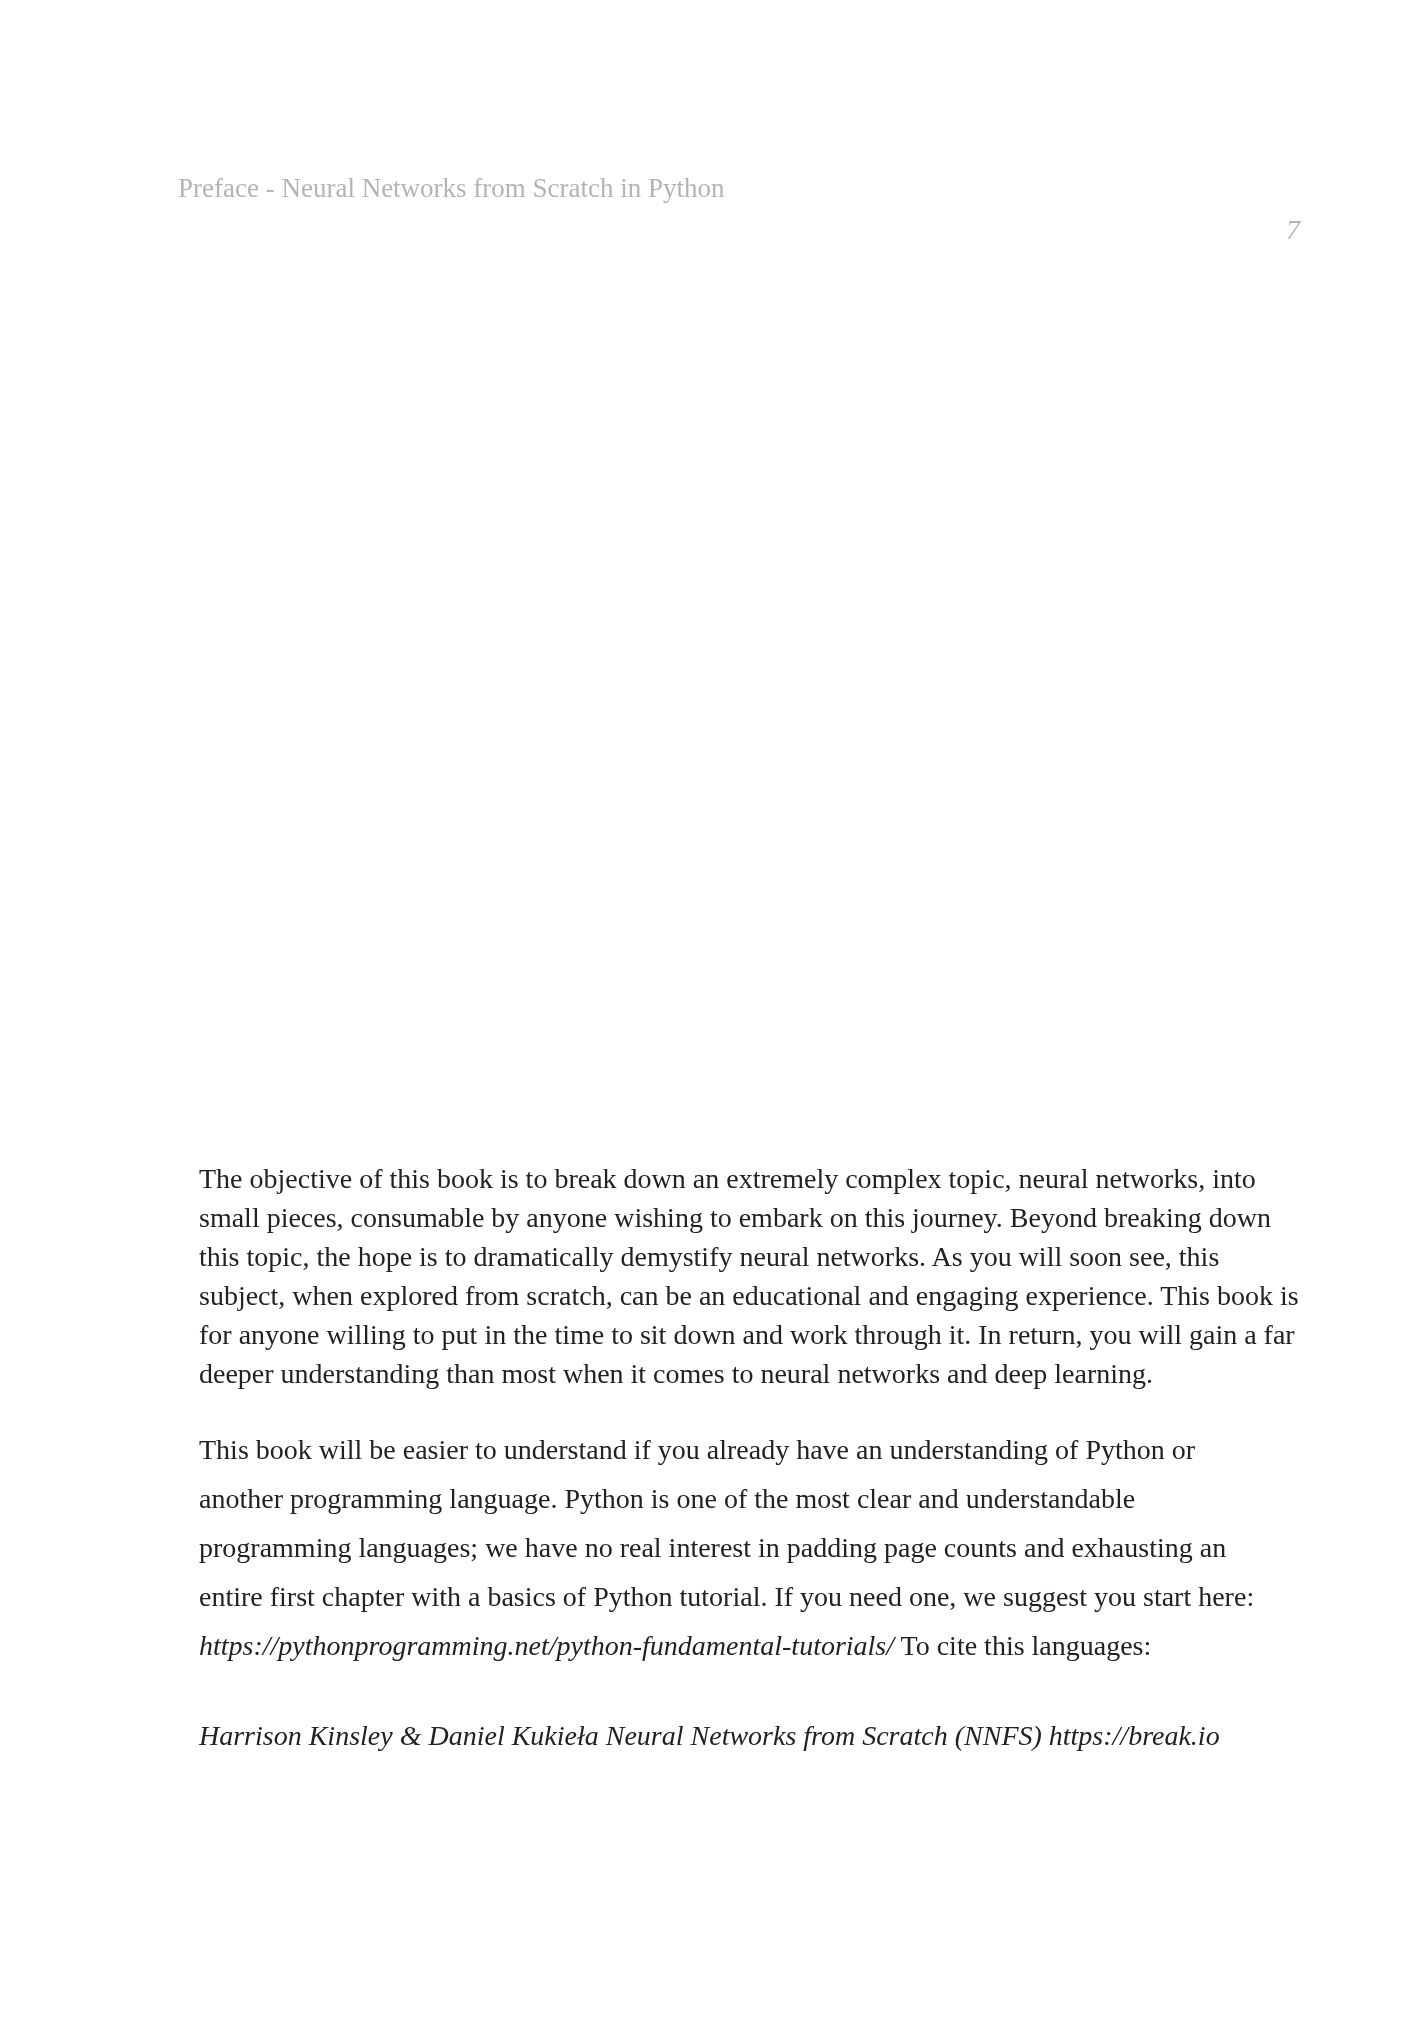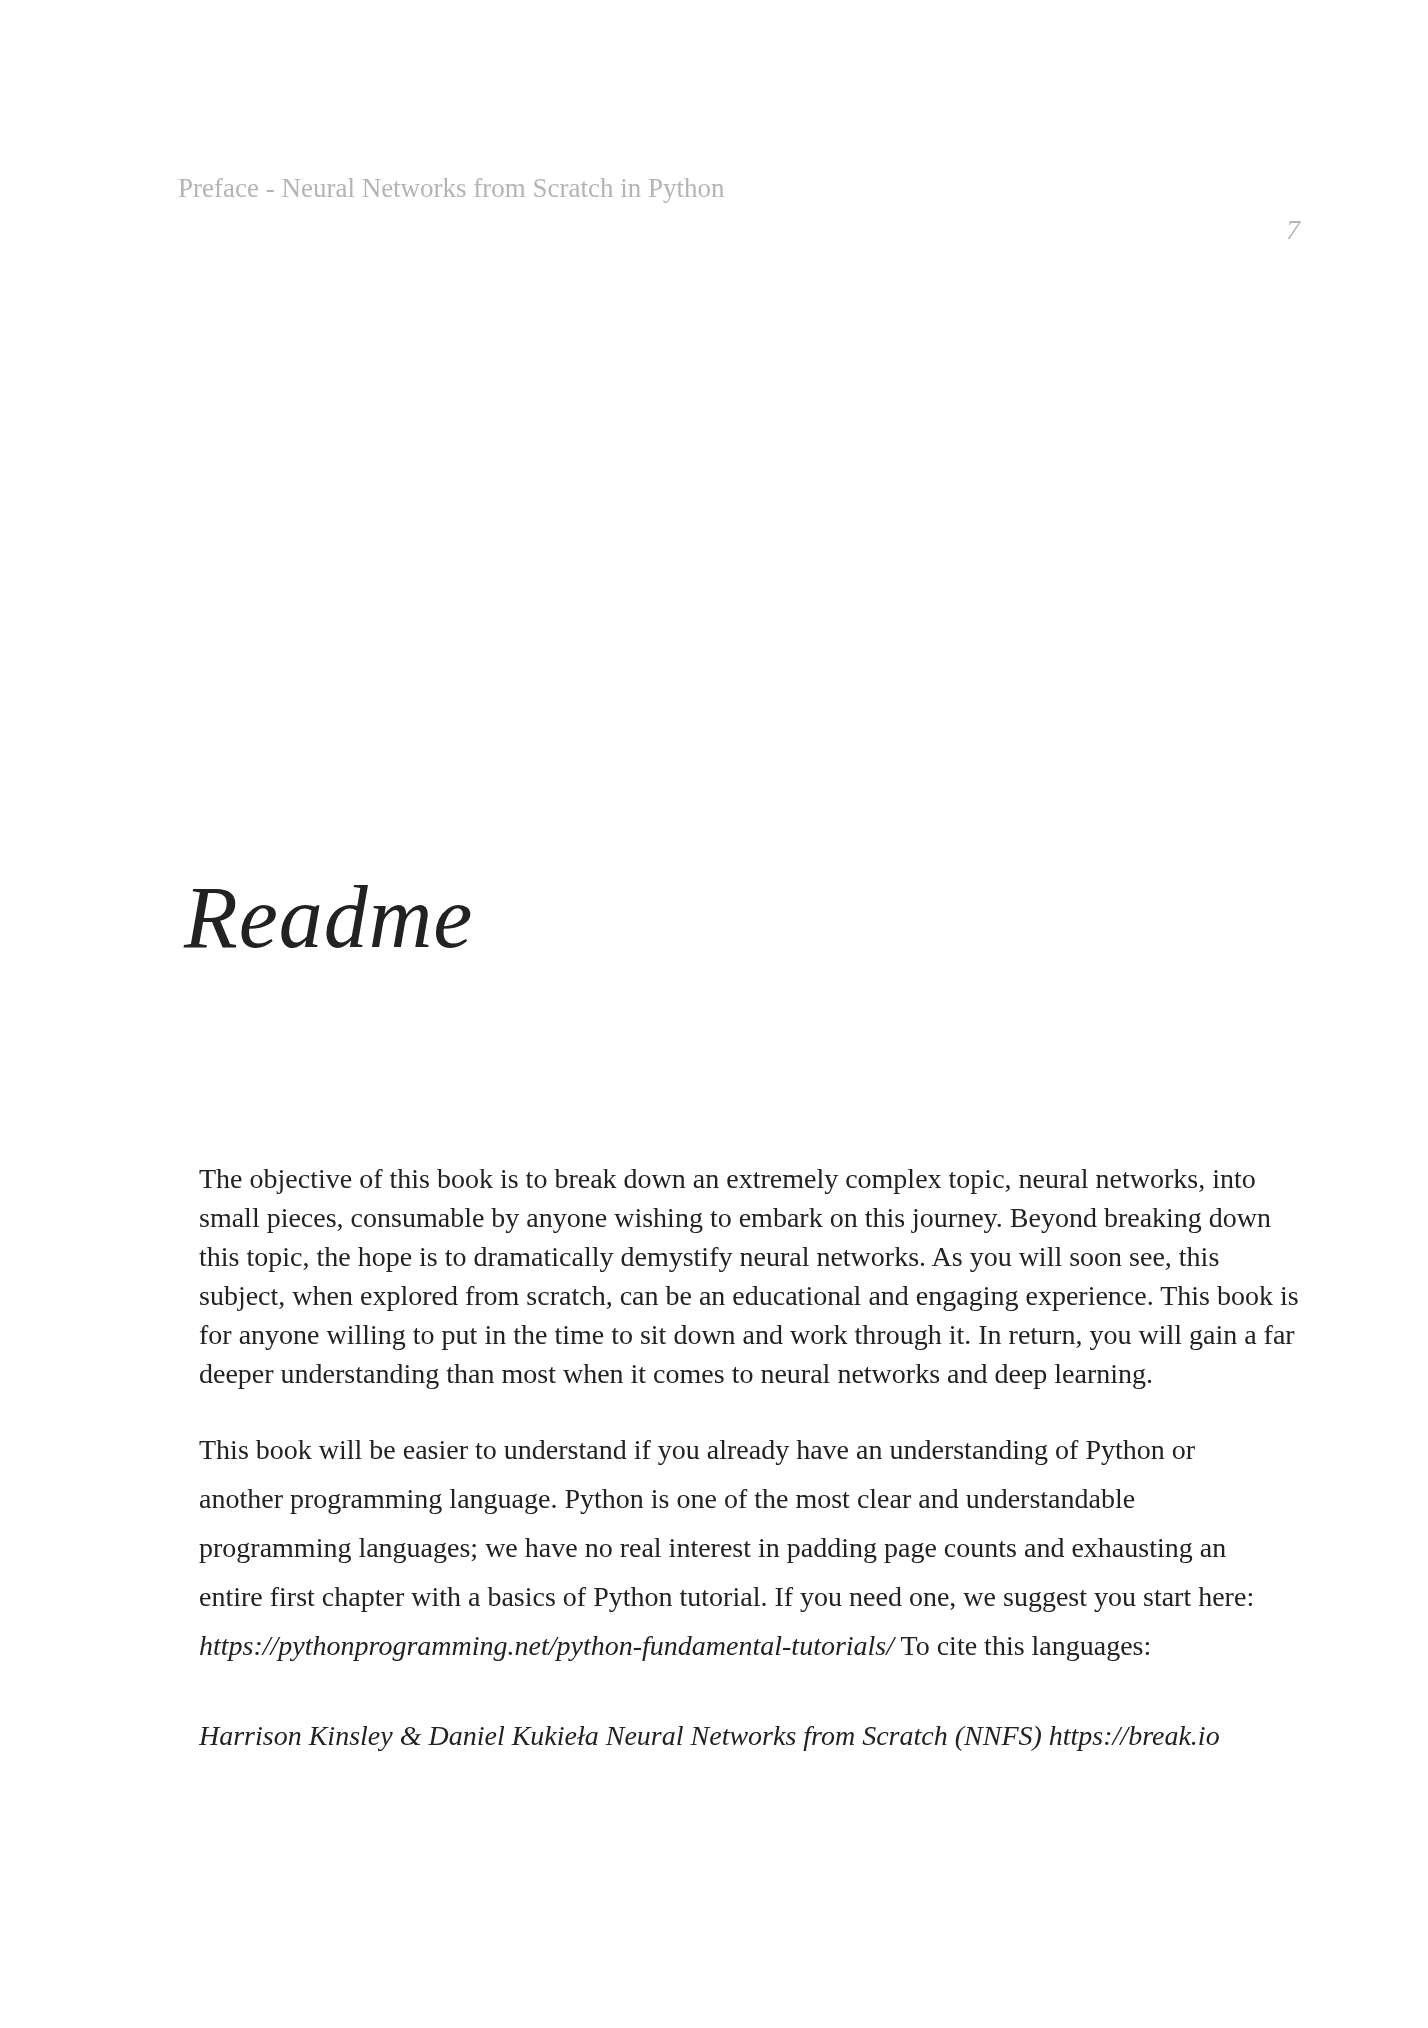--- a/index.html
+++ b/index.html
@@ -69,21 +69,20 @@
 </style>
 </head>
 <body>
 
 <div class="page">
 
   <div class="running-header">Preface - Neural Networks from Scratch in Python</div>
 
   <div class="page-number">7</div>
 
-  <h1 class="chapter-title">Readme</h1>
 
   <div class="body-block">
 
     <p class="para para-1">The objective of this book is to break down an extremely complex topic, neural networks, into
 small pieces, consumable by anyone wishing to embark on this journey. Beyond breaking down
 this topic, the hope is to dramatically demystify neural networks. As you will soon see, this
 subject, when explored from scratch, can be an educational and engaging experience. This book is
 for anyone willing to put in the time to sit down and work through it. In return, you will gain a far
 deeper understanding than most when it comes to neural networks and deep learning.</p>
 

